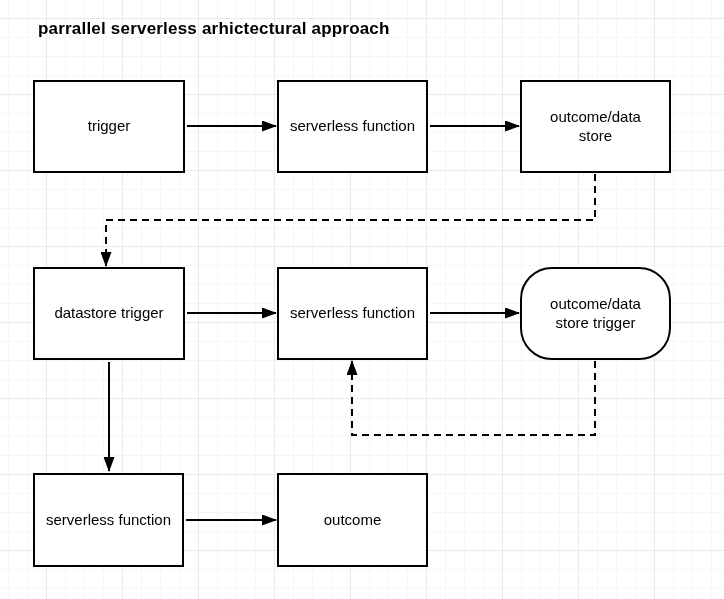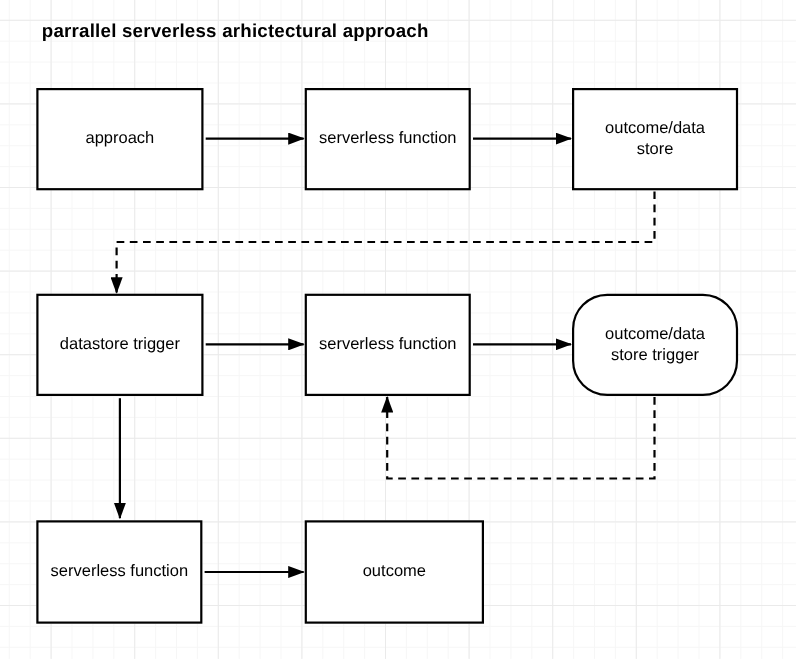--- a/index.html
+++ b/index.html
@@ -47,21 +47,21 @@
   }
   .node span { display: inline-block; }
   .node.wrap span { max-width: 122px; }
   #n0 { left: 33px;  top: 80px;  width: 152px; height: 93px; }
   #n1 { left: 277px; top: 80px;  width: 151px; height: 93px; }
   #n2 { left: 520px; top: 80px;  width: 151px; height: 93px; }
   #n3 { left: 33px;  top: 267px; width: 152px; height: 93px; }
   #n4 { left: 277px; top: 267px; width: 151px; height: 93px; }
   #n5 { left: 520px; top: 267px; width: 151px; height: 93px; border-radius: 32px; }
   #n6 { left: 33px;  top: 473px; width: 151px; height: 94px; }
-  #n7 { left: 277px; top: 473px; width: 163px; height: 94px; }
+  #n7 { left: 277px; top: 473px; width: 151px; height: 94px; }
   .edge-layer {
     position: absolute;
     left: 0;
     top: 0;
     pointer-events: none;
   }
   .edge-label {
     position: absolute;
     left: 366px;
     top: 407px;
@@ -71,21 +71,21 @@
   }
 </style>
 </head>
 <body>
 
 <div class="canvas">
 
   <h1 class="title">parrallel serverless arhictectural approach</h1>
 
   <div class="node" id="n0">
-    <span>approach</span>
+    <span>trigger</span>
   </div>
   <div class="node" id="n1">
     <span>serverless function</span>
   </div>
   <div class="node wrap" id="n2">
     <span>outcome/data store</span>
   </div>
   <div class="node" id="n3">
     <span>datastore trigger</span>
   </div>

